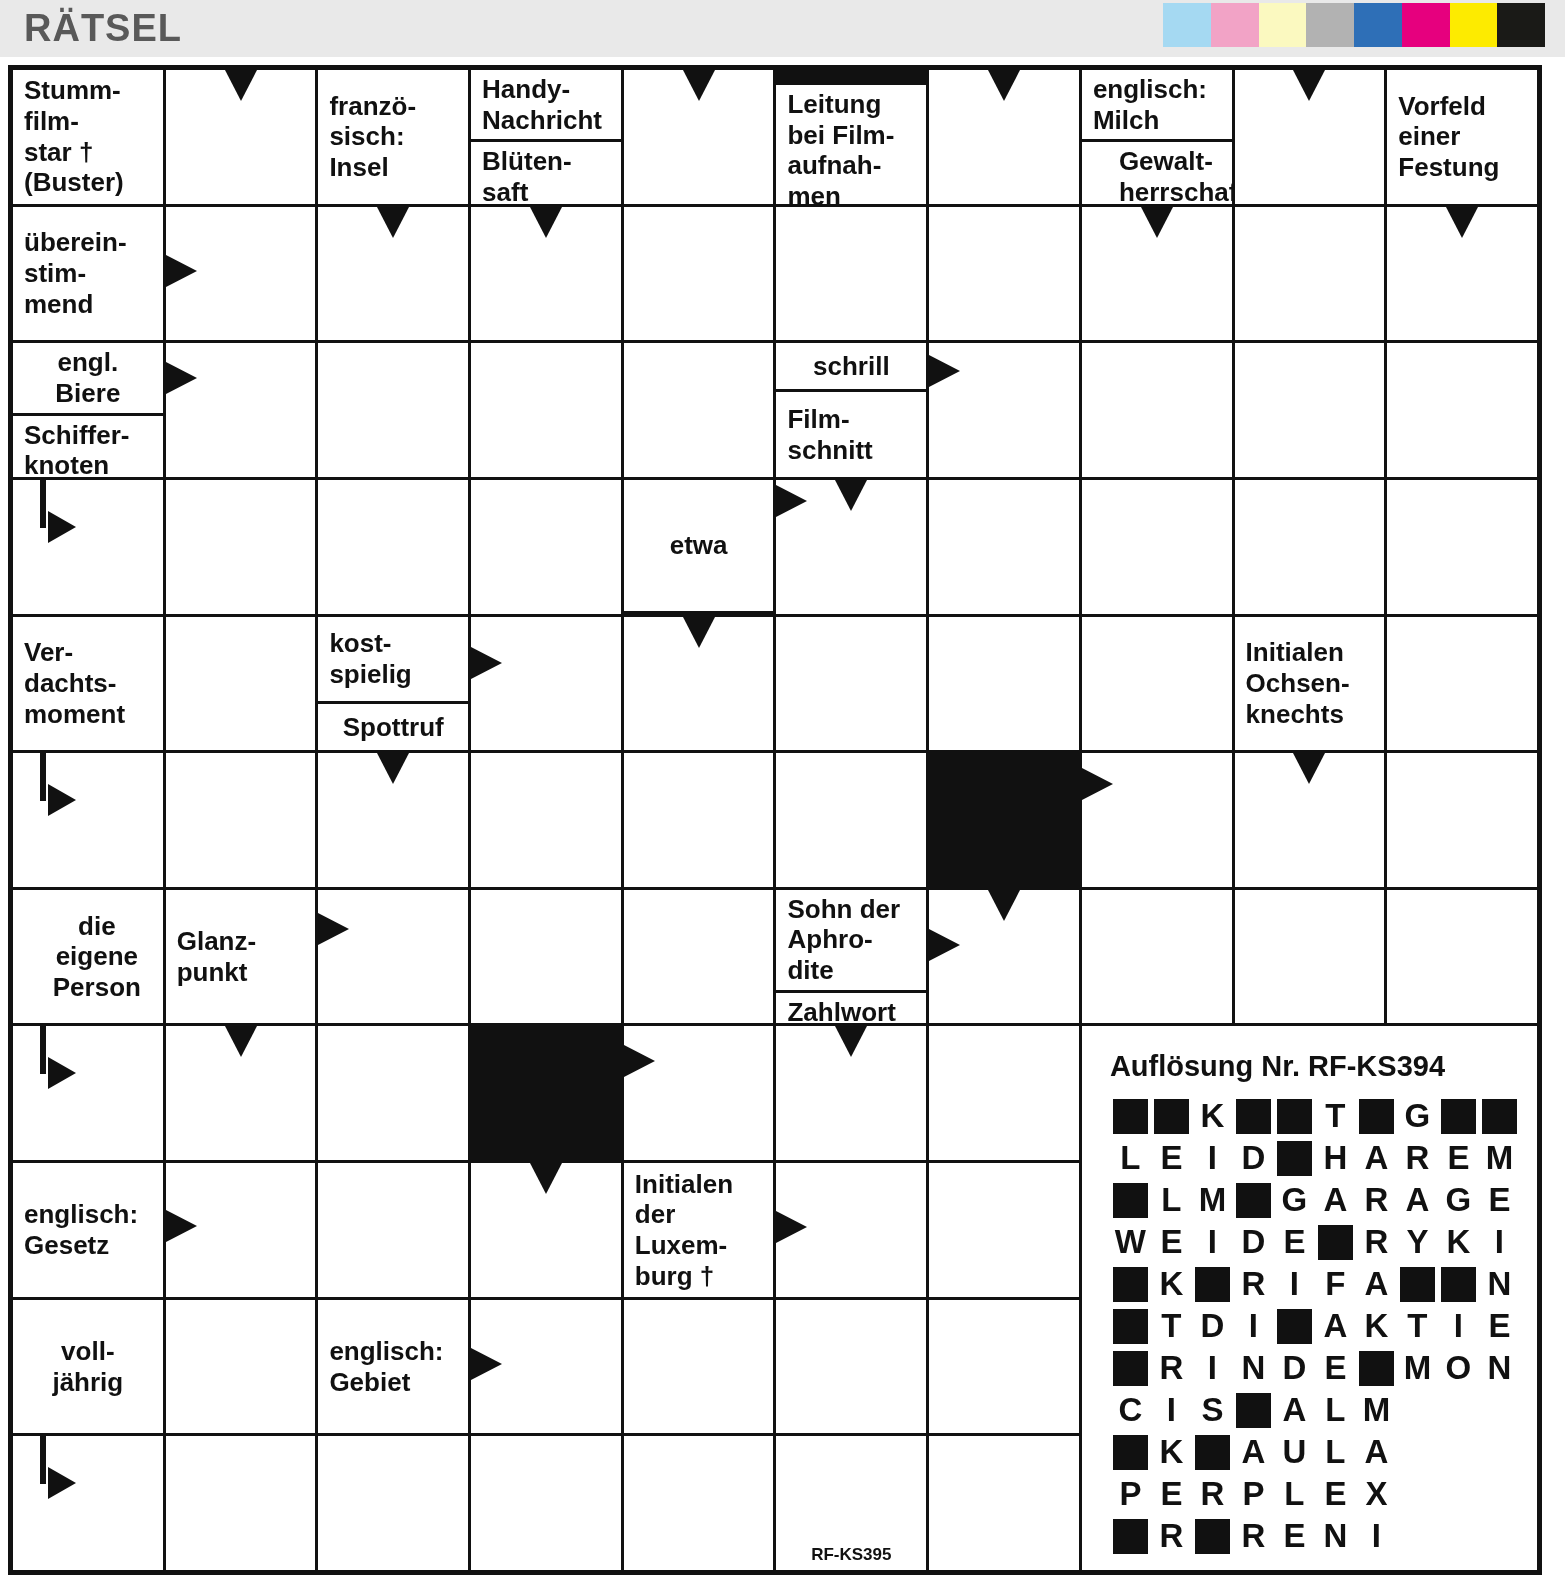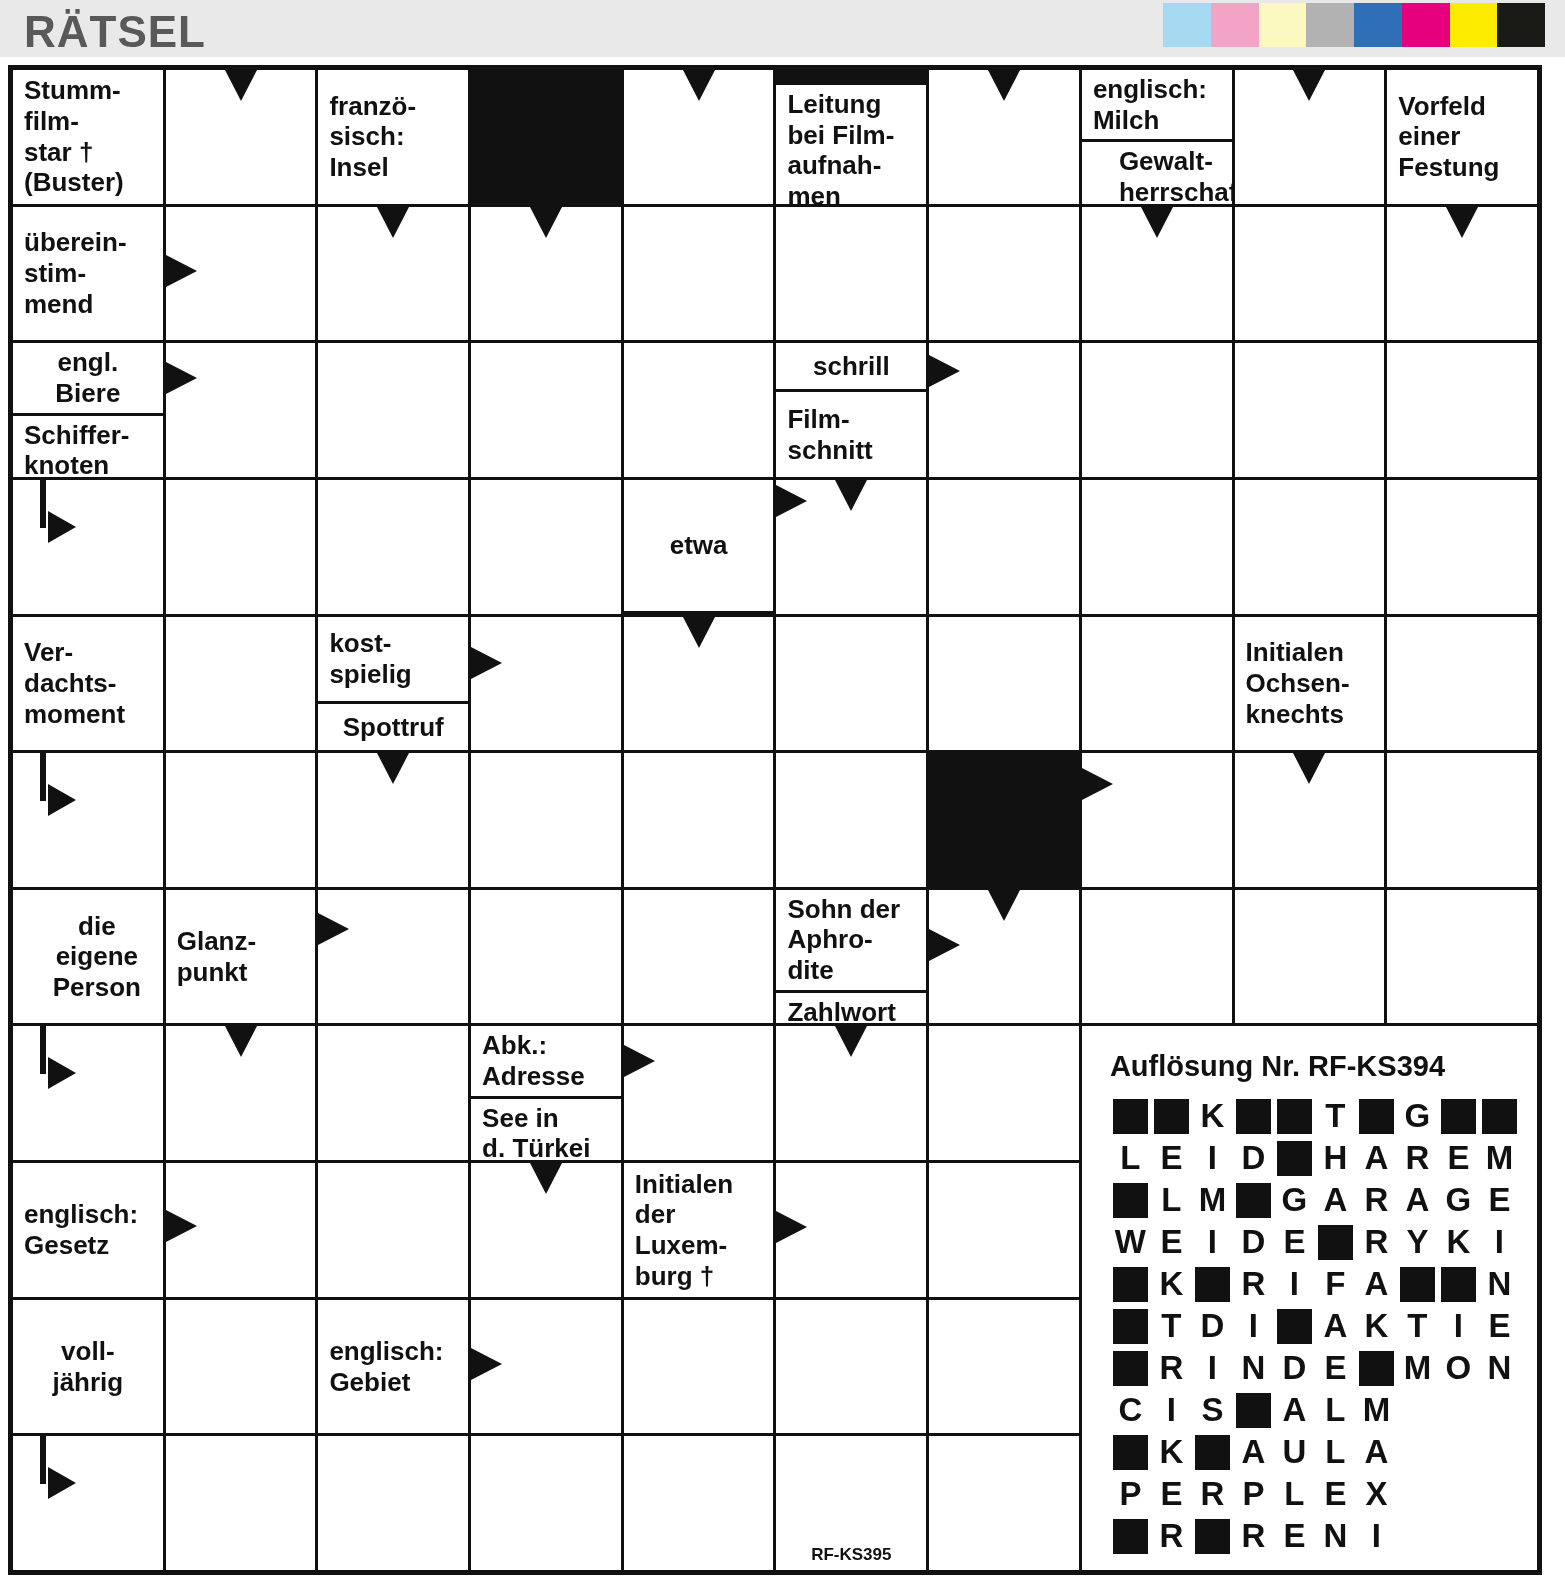--- a/index.html
+++ b/index.html
@@ -1,21 +1,21 @@
 <!DOCTYPE html>
 <html><head>
 <meta charset="utf-8">
 <style>
   * { box-sizing: border-box; margin: 0; padding: 0; }
   html,body { background:#fff; }
   body { width:1565px; height:1588px; position:relative; font-family:"Liberation Sans", sans-serif; }
   .page { position:absolute; inset:0; background:#fff; }
 
   .header { position:absolute; left:0; top:0; width:1565px; height:57px; background:#e9e9e9; }
-  .title { position:absolute; left:24px; top:7px; font-size:44px; font-weight:bold; color:#595959; letter-spacing:1px; }
+  .title { position:absolute; left:24px; top:7px; font-size:38px; font-weight:bold; color:#595959; letter-spacing:1px; }
   .bars { position:absolute; left:1163px; top:3px; height:44px; display:flex; }
   .bar { width:47.75px; height:44px; }
 
   .grid {
     position:absolute; left:8px; top:65px; width:1534px; height:1510px;
     background:#111; border:5px solid #111;
     display:grid; grid-template-columns:repeat(10,1fr); grid-template-rows:repeat(11,1fr); gap:3px;
   }
   .cell { background:#fff; position:relative; overflow:hidden; }
   .cell.clue { display:flex; flex-direction:column; }
@@ -196,20 +196,30 @@
       <div class="cell" style="grid-area: 1 / 2;">
         <div class="arr-down"></div>
       </div>
       <div class="cell clue" style="grid-area: 1 / 3;">
         <div class="clue-part" style="flex-grow: 3;">
           <div>franzö-</div>
           <div>sisch:</div>
           <div>Insel</div>
         </div>
       </div>
+      <div class="cell clue" style="grid-area: 1 / 4;">
+        <div class="clue-part divided" style="flex-grow: 2;">
+          <div>Handy-</div>
+          <div>Nachricht</div>
+        </div>
+        <div class="clue-part" style="flex-grow: 2;">
+          <div>Blüten-</div>
+          <div>saft</div>
+        </div>
+      </div>
       <div class="cell" style="grid-area: 1 / 5;">
         <div class="arr-down"></div>
       </div>
       <div class="cell clue" style="grid-area: 1 / 6; margin-top: 15px;">
         <div class="clue-part" style="flex-grow: 4;">
           <div>Leitung</div>
           <div>bei Film-</div>
           <div>aufnah-</div>
           <div>men</div>
         </div>
@@ -408,30 +418,20 @@
       <div class="cell" style="grid-area: 8 / 1;">
         <div class="arr-bend">
           <div class="line"></div>
           <div class="head"></div>
         </div>
       </div>
       <div class="cell" style="grid-area: 8 / 2;">
         <div class="arr-down"></div>
       </div>
       <div class="cell" style="grid-area: 8 / 3;"></div>
-      <div class="cell clue" style="grid-area: 8 / 4;">
-        <div class="clue-part divided" style="flex-grow: 2;">
-          <div>Abk.:</div>
-          <div>Adresse</div>
-        </div>
-        <div class="clue-part" style="flex-grow: 2;">
-          <div>See in</div>
-          <div>d. Türkei</div>
-        </div>
-      </div>
       <div class="cell" style="grid-area: 8 / 5;">
         <div class="arr-right" style="top: 14%;"></div>
       </div>
       <div class="cell" style="grid-area: 8 / 6;">
         <div class="arr-down"></div>
       </div>
       <div class="cell" style="grid-area: 8 / 7;"></div>
       <div class="cell clue" style="grid-area: 9 / 1;">
         <div class="clue-part" style="flex-grow: 2;">
           <div>englisch:</div>

